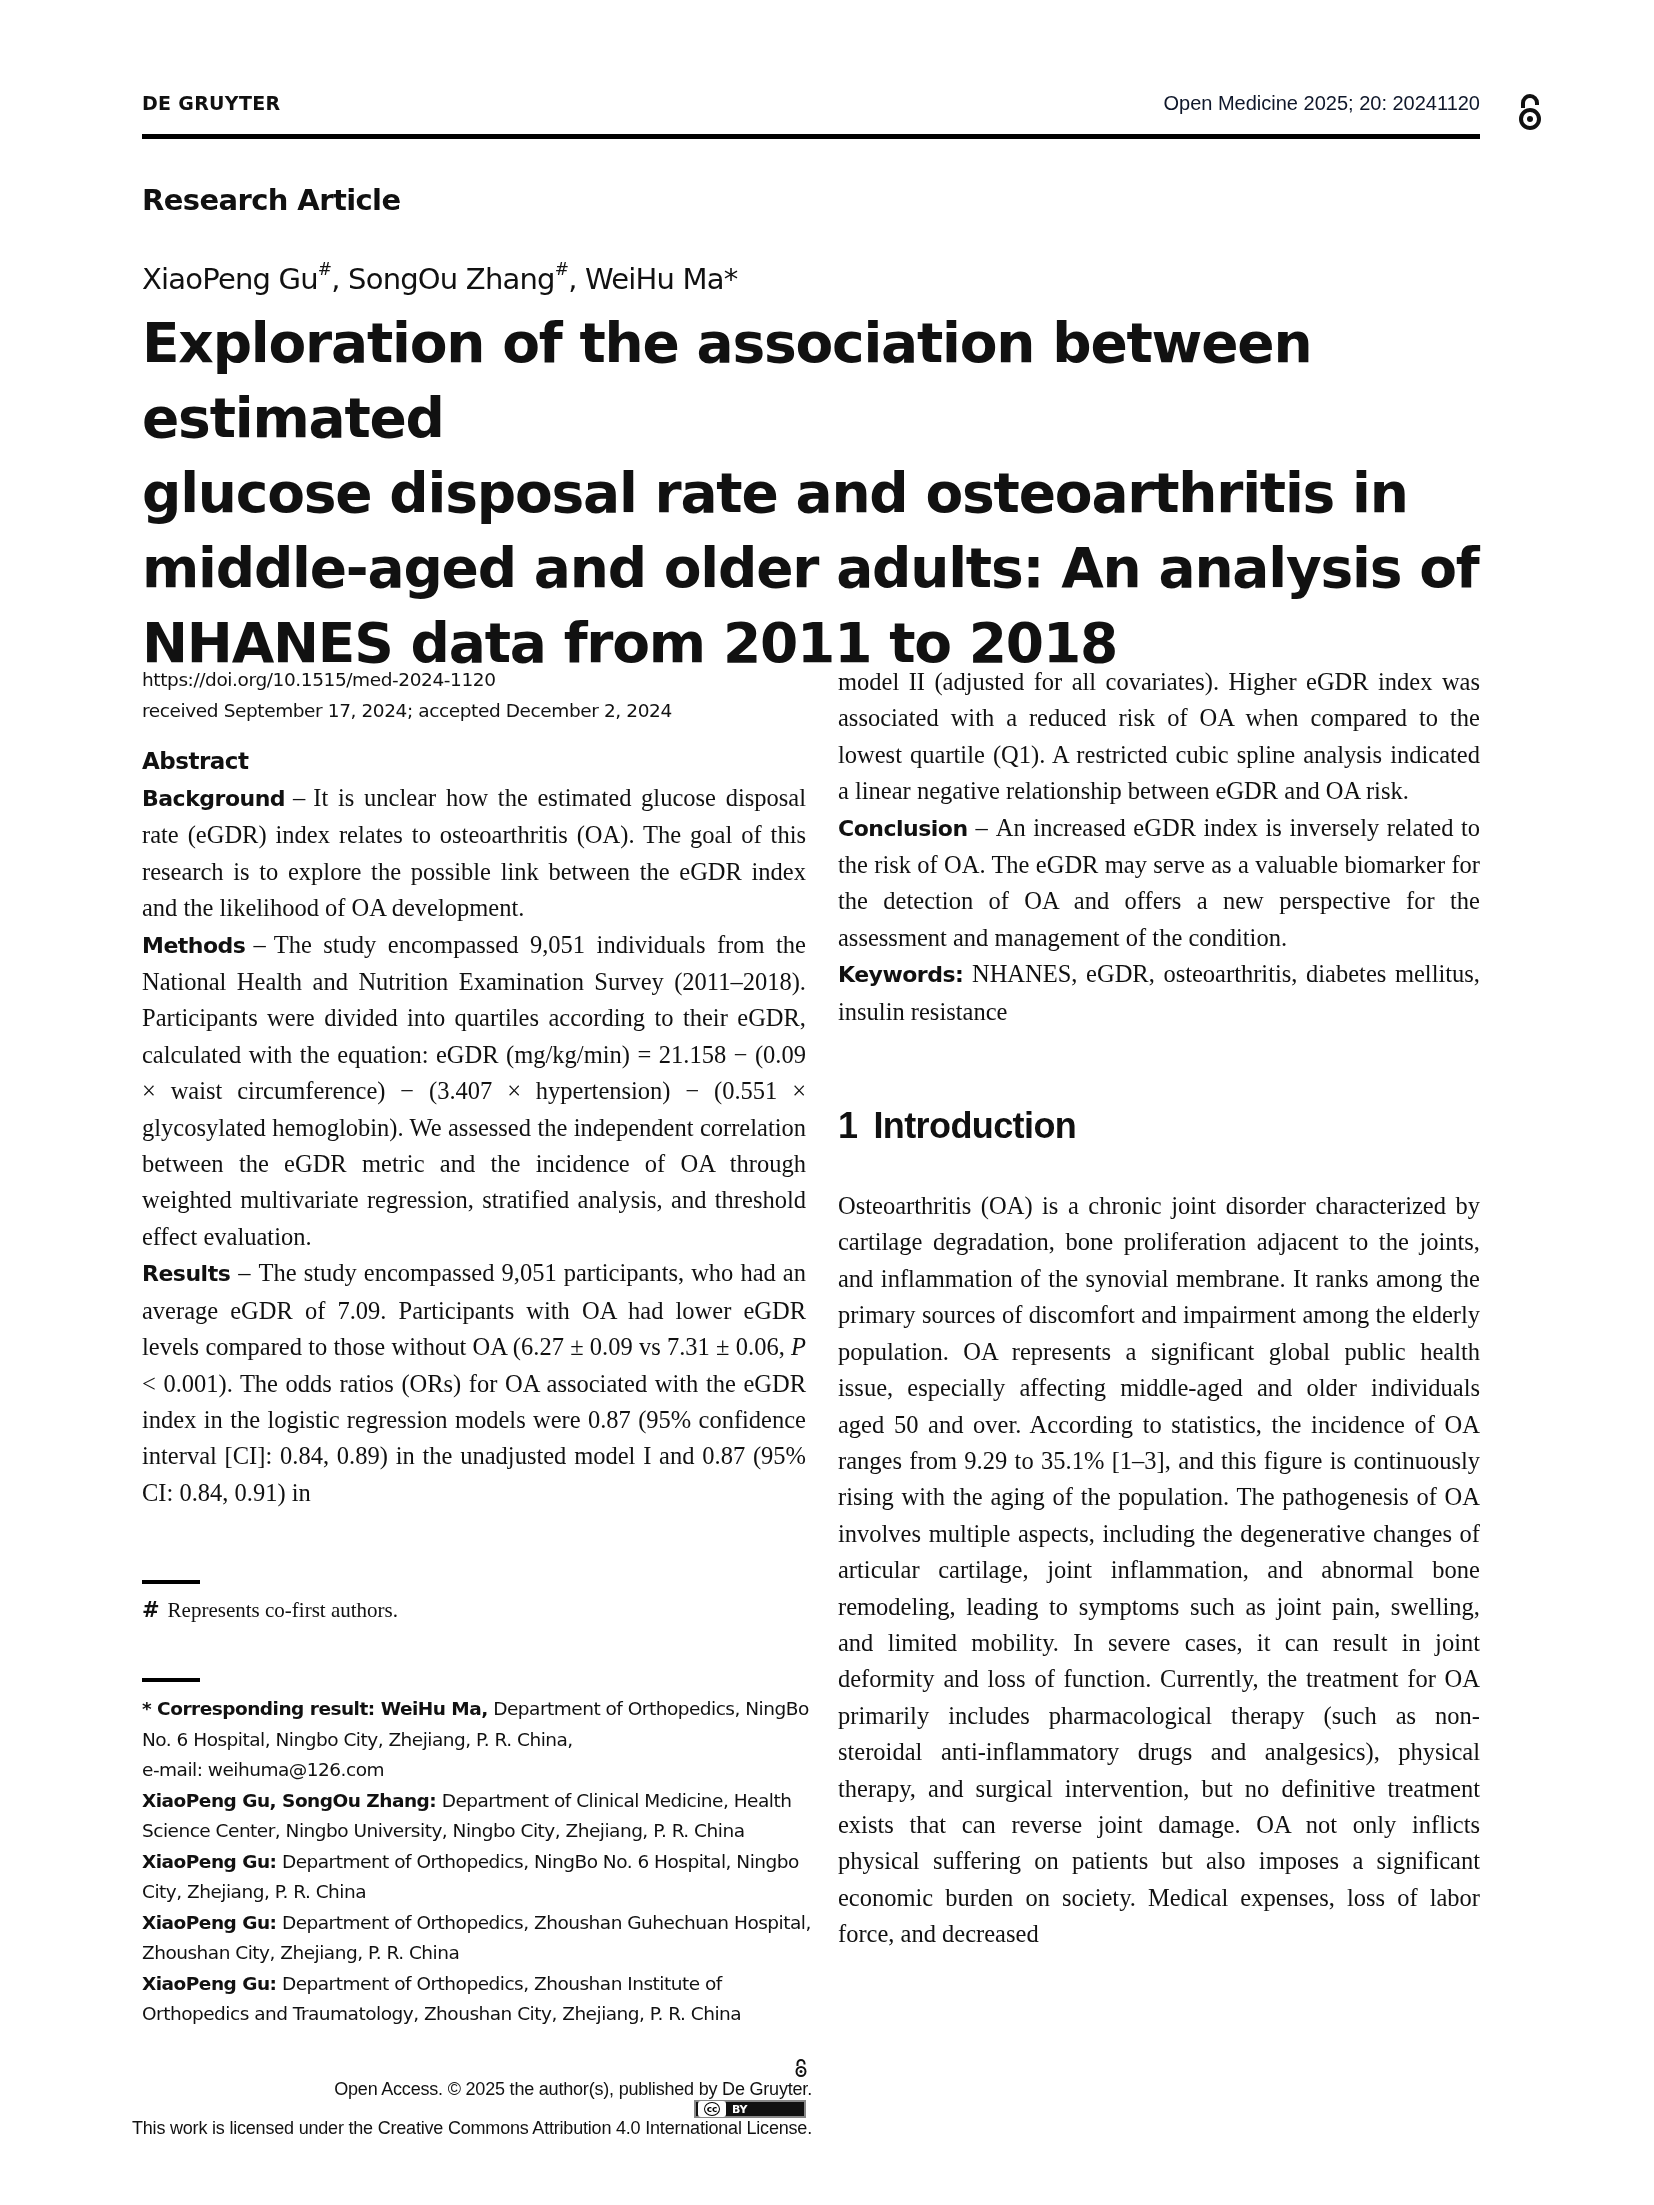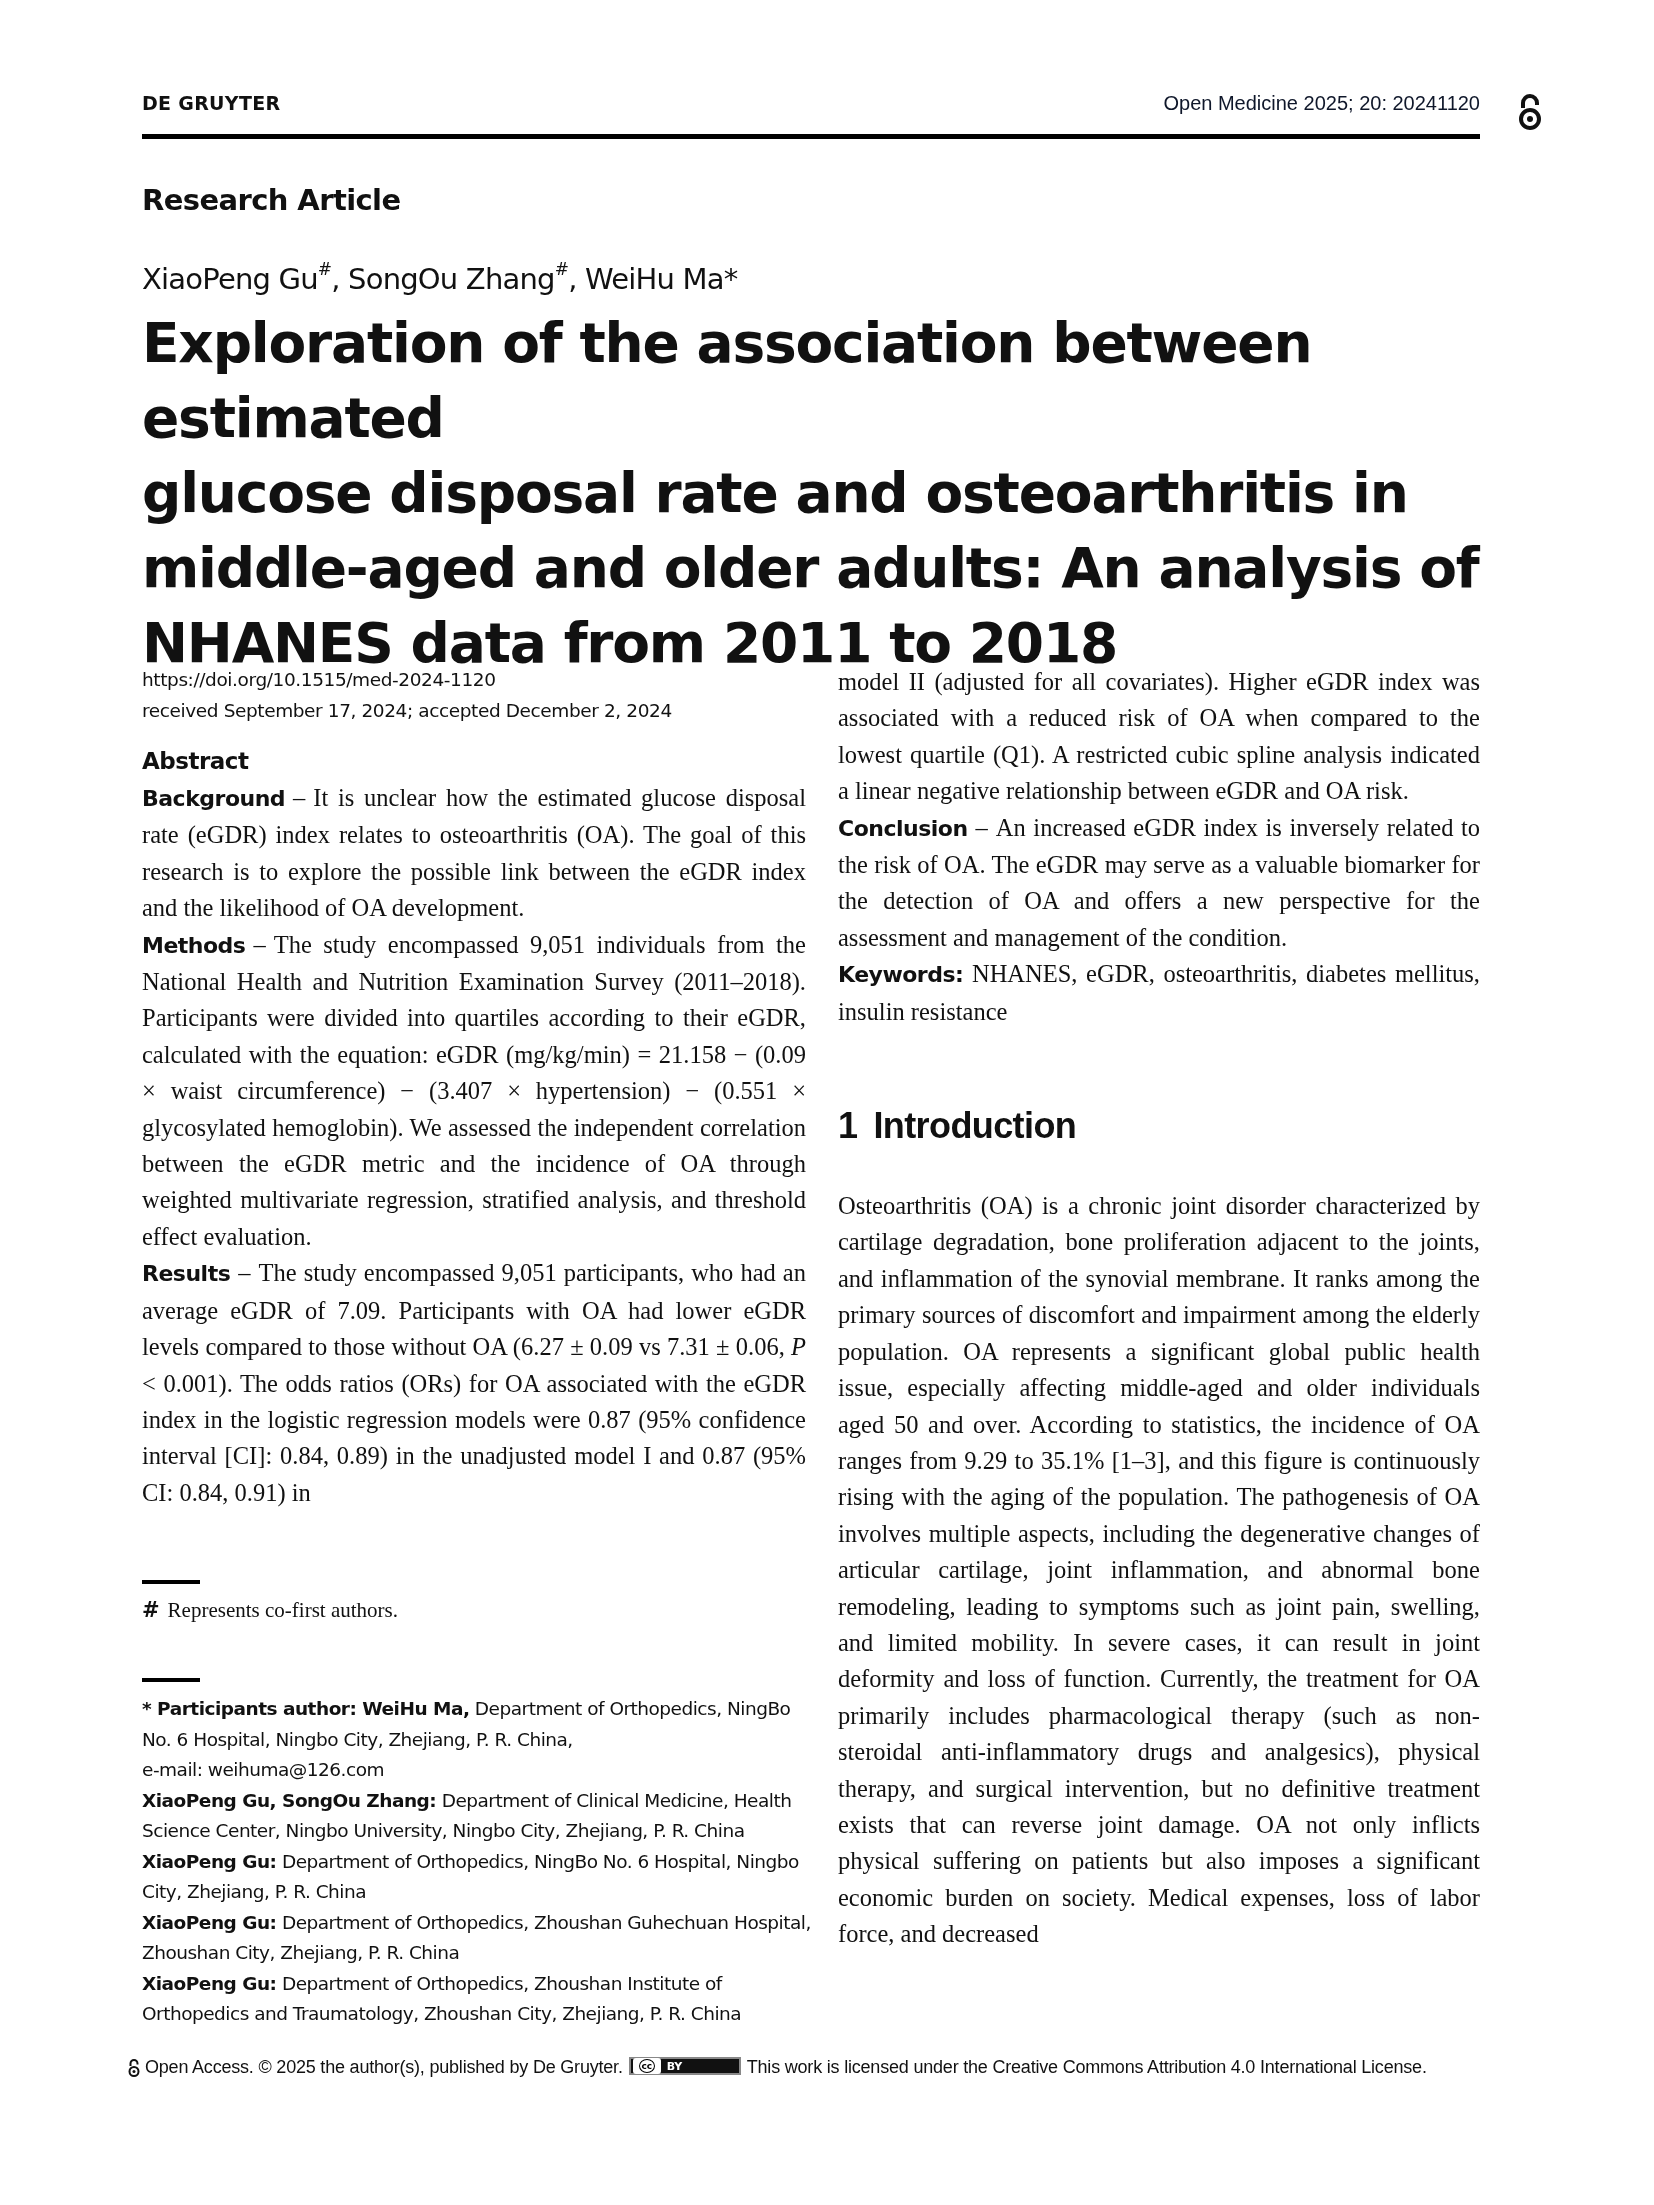--- a/index.html
+++ b/index.html
@@ -31,21 +31,21 @@
   .section-head .num { margin-right:16px; }
 
   .fn-rule { width:58px; height:4px; background:#000; }
   #fn1-rule { left:142px; top:1580px; }
   #fn1 { left:142px; top:1598px; font-family:"Liberation Serif", serif; font-size:21px; }
   #fn1 b { font-family:"DejaVu Sans", sans-serif; margin-right:8px; }
   #fn2-rule { left:142px; top:1678px; }
   #affils { left:142px; top:1694px; width:680px; font-family:"DejaVu Sans", sans-serif; font-size:18.5px; line-height:30.5px; letter-spacing:-0.5px; }
   #affils b { font-weight:bold; }
 
-  #footer { left:126px; top:2057px; font-family:"Liberation Sans", sans-serif; font-size:18px; display:flex; align-items:flex-start; white-space:nowrap; letter-spacing:-0.2px; }
+  #footer { left:132px; top:2057px; font-family:"Liberation Sans", sans-serif; font-size:18px; display:flex; align-items:flex-end; white-space:nowrap; letter-spacing:-0.2px;flex-direction:column; }
   #footer .oa { width:16px; height:22px; margin-right:3px; }
   .ccby { display:inline-flex; align-items:center; height:18px; width:112px; background:#111; border:2px solid #888; margin:0 6px 0 6px; box-sizing:border-box; }
   .ccby .cc { width:28px; height:16px; background:#fff; border-radius:3px; display:flex; align-items:center; justify-content:center; margin-left:2px; }
   .ccby .cc span { font-family:"DejaVu Sans", sans-serif; font-size:9px; font-weight:bold; color:#000; border:1.5px solid #000; border-radius:50%; width:14px; height:12px; line-height:12px; text-align:center; }
   .ccby .by { font-family:"DejaVu Sans", sans-serif; font-size:11px; font-weight:bold; color:#fff; margin-left:6px; }
 </style>
 </head>
 <body>
 
 <div id="brand" class="abs">DE GRUYTER</div>
@@ -76,21 +76,21 @@
   <div class="abstract-head">Abstract</div>
   <p class="para"><span class="lbl">Background</span><span class="dash">–</span><span>It is unclear how the estimated glucose disposal rate (eGDR) index relates to osteoarthritis (OA). The goal of this research is to explore the possible link between the eGDR index and the likelihood of OA development.</span></p>
   <p class="para"><span class="lbl">Methods</span><span class="dash">–</span><span>The study encompassed 9,051 individuals from the National Health and Nutrition Examination Survey (2011–2018). Participants were divided into quartiles according to their eGDR, calculated with the equation: eGDR (mg/kg/min) = 21.158 − (0.09 × waist circumference) − (3.407 × hypertension) − (0.551 × glycosylated hemoglobin). We assessed the independent correlation between the eGDR metric and the incidence of OA through weighted multivariate regression, stratified analysis, and threshold effect evaluation.</span></p>
   <p class="para"><span class="lbl">Results</span><span class="dash">–</span><span>The study encompassed 9,051 participants, who had an average eGDR of 7.09. Participants with OA had lower eGDR levels compared to those without OA (6.27 ± 0.09 vs 7.31 ± 0.06, </span><i>P</i><span> &lt; 0.001). The odds ratios (ORs) for OA associated with the eGDR index in the logistic regression models were 0.87 (95% confidence interval [CI]: 0.84, 0.89) in the unadjusted model I and 0.87 (95% CI: 0.84, 0.91) in</span></p>
 </div>
 
 <div id="fn1-rule" class="abs fn-rule"></div>
 <div id="fn1" class="abs"><b>#</b><span>Represents co-first authors.</span></div>
 <div id="fn2-rule" class="abs fn-rule"></div>
 <div id="affils" class="abs">
-  <div><b>* Participants author: WeiHu Ma,</b> <span>Department of Orthopedics, NingBo No. 6 Hospital, Ningbo City, Zhejiang, P. R. China,</span></div>
+  <div><b>* Corresponding result: WeiHu Ma,</b> <span>Department of Orthopedics, NingBo No. 6 Hospital, Ningbo City, Zhejiang, P. R. China,</span></div>
   <div>e-mail: weihuma@126.com</div>
   <div><b>XiaoPeng Gu, SongOu Zhang:</b> <span>Department of Clinical Medicine, Health Science Center, Ningbo University, Ningbo City, Zhejiang, P. R. China</span></div>
   <div><b>XiaoPeng Gu:</b> <span>Department of Orthopedics, NingBo No. 6 Hospital, Ningbo City, Zhejiang, P. R. China</span></div>
   <div><b>XiaoPeng Gu:</b> <span>Department of Orthopedics, Zhoushan Guhechuan Hospital, Zhoushan City, Zhejiang, P. R. China</span></div>
   <div><b>XiaoPeng Gu:</b> <span>Department of Orthopedics, Zhoushan Institute of Orthopedics and Traumatology, Zhoushan City, Zhejiang, P. R. China</span></div>
 </div>
 
 <div id="right-col" class="col">
   <p class="para">model II (adjusted for all covariates). Higher eGDR index was associated with a reduced risk of OA when compared to the lowest quartile (Q1). A restricted cubic spline analysis indicated a linear negative relationship between eGDR and OA risk.</p>
   <p class="para"><span class="lbl">Conclusion</span><span class="dash">–</span><span>An increased eGDR index is inversely related to the risk of OA. The eGDR may serve as a valuable biomarker for the detection of OA and offers a new perspective for the assessment and management of the condition.</span></p>

